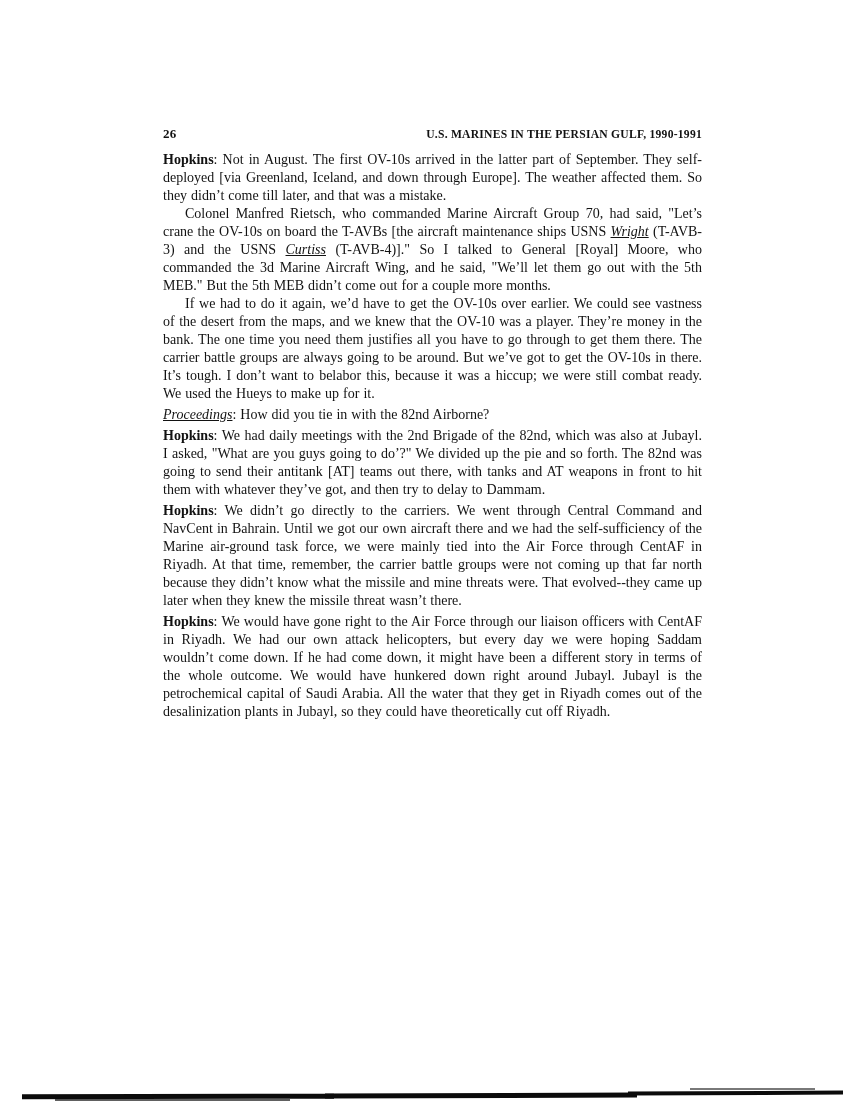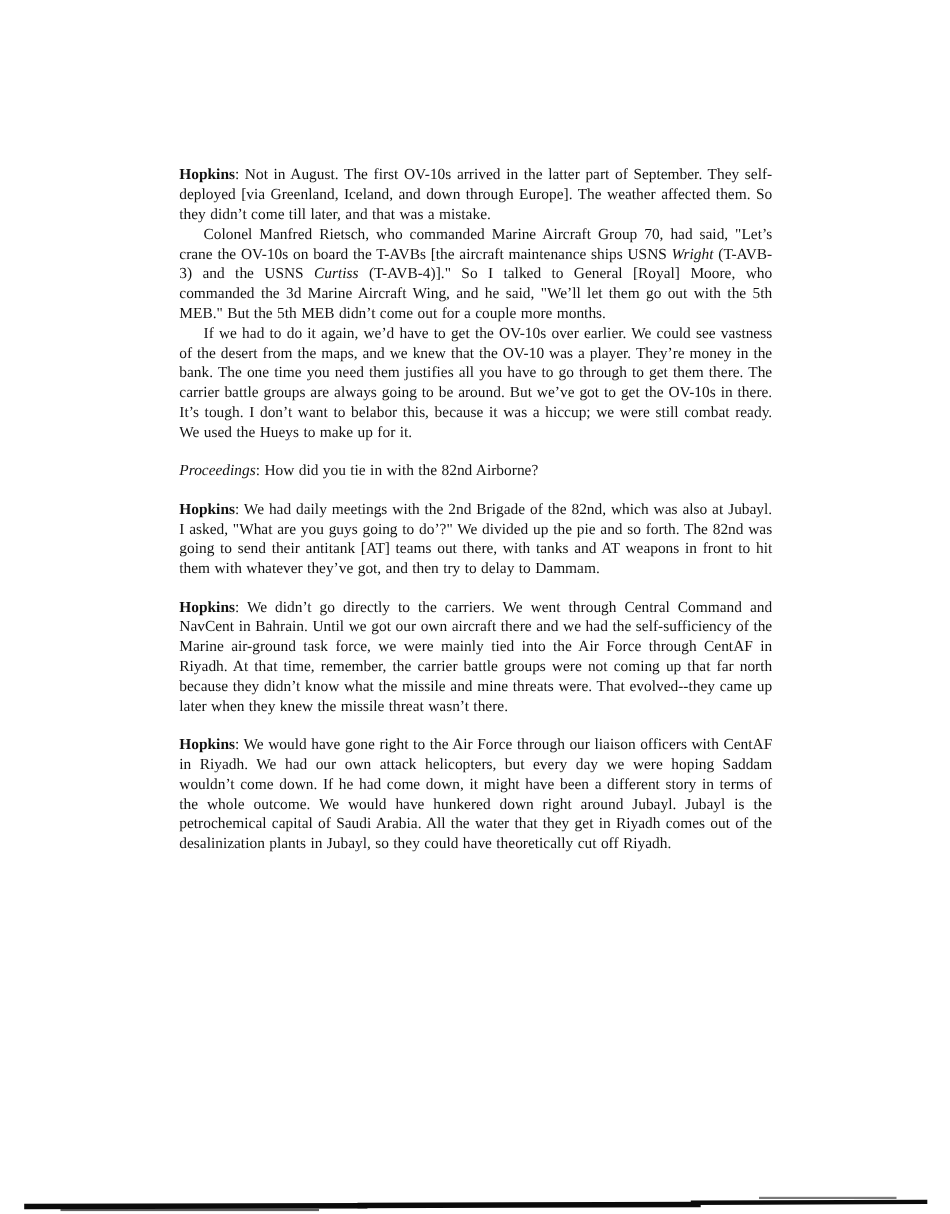--- a/index.html
+++ b/index.html
@@ -31,37 +31,41 @@
   .booktitle{font-size:11.6px;letter-spacing:0.25px;}
   .body-text{
     position:absolute;
     left:163px;top:151px;width:539px;
     font-size:14px;
     line-height:18px;
     text-align:justify;
     word-spacing:0.5px;
   }
   .body-text p{margin:0;}
-  .body-text p.spaced{margin-top:17px;}
+  .body-text p.spaced{margin-top:3px;}
   .body-text p.indent{text-indent:22px;}
   .run-bold{font-weight:700;}
-  .run-italic{font-style:italic;}
+  .run-italic{font-style:italic;text-decoration:underline;}
   .scan-bar{position:absolute;left:0;top:0;width:864px;height:1104px;pointer-events:none;}
   .scan-bar .seg{position:absolute;background:#0b0b0b;}
   .seg-a{left:22px;top:1094px;width:312px;height:5px;transform:rotate(-0.1deg);}
   .seg-b{left:325px;top:1093px;width:312px;height:4.5px;transform:rotate(-0.15deg);}
   .seg-c{left:628px;top:1091px;width:215px;height:4px;transform:rotate(-0.2deg);}
   .seg-d{left:55px;top:1099px;width:235px;height:2px;background:#4a4a4a;opacity:0.65;}
   .seg-e{left:690px;top:1088px;width:125px;height:1.5px;background:#6a6a6a;opacity:0.55;}
 </style>
 </head>
 <body>
 
 <div class="page">
 
+  <header class="running-head">
+    <span class="pagenum">26</span>
+    <span class="booktitle">U.S. MARINES IN THE PERSIAN GULF, 1990-1991</span>
+  </header>
 
   <main class="body-text" id="body-text">
       <p><span class="run-bold">Hopkins</span><span>: Not in August.  The first OV-10s arrived in the latter part of September.  They self-deployed [via Greenland, Iceland, and down through Europe].  The weather affected them.  So they didn’t come till later, and that was a mistake.</span></p>
       <p class="indent"><span>Colonel Manfred Rietsch, who commanded Marine Aircraft Group 70, had said, "Let’s crane the OV-10s on board the T-AVBs [the aircraft maintenance ships USNS </span><span class="run-italic">Wright</span><span> (T-AVB-3) and the USNS </span><span class="run-italic">Curtiss</span><span> (T-AVB-4)]." So I talked to General [Royal] Moore, who commanded the 3d Marine Aircraft Wing, and he said, "We’ll let them go out with the 5th MEB." But the 5th MEB didn’t come out for a couple more months.</span></p>
       <p class="indent"><span>If we had to do it again, we’d have to get the OV-10s over earlier.  We could see vastness of the desert from the maps, and we knew that the OV-10 was a player.  They’re money in the bank.  The one time you need them justifies all you have to go through to get them there.  The carrier battle groups are always going to be around.  But we’ve got to get the OV-10s in there.  It’s tough. I don’t want to belabor this, because it was a hiccup; we were still combat ready.  We used the Hueys to make up for it.</span></p>
       <p class="spaced"><span class="run-italic">Proceedings</span><span>: How did you tie in with the 82nd Airborne?</span></p>
       <p class="spaced"><span class="run-bold">Hopkins</span><span>: We had daily meetings with the 2nd Brigade of the 82nd, which was also at Jubayl. I asked, "What are you guys going to do’?" We divided up the pie and so forth.  The 82nd was going to send their antitank [AT] teams out there, with tanks and AT weapons in front to hit them with whatever they’ve got, and then try to delay to Dammam.</span></p>
       <p class="spaced"><span class="run-bold">Hopkins</span><span>: We didn’t go directly to the carriers.  We went through Central Command and NavCent in Bahrain.  Until we got our own aircraft there and we had the self-sufficiency of the Marine air-ground task force, we were mainly tied into the Air Force through CentAF in Riyadh.  At that time, remember, the carrier battle groups were not coming up that far north because they didn’t know what the missile and mine threats were.  That evolved--they came up later when they knew the missile threat wasn’t there.</span></p>
       <p class="spaced"><span class="run-bold">Hopkins</span><span>: We would have gone right to the Air Force through our liaison officers with CentAF in Riyadh.  We had our own attack helicopters, but every day we were hoping Saddam wouldn’t come down.  If he had come down, it might have been a different story in terms of the whole outcome.  We would have hunkered down right around Jubayl. Jubayl is the petrochemical capital of Saudi Arabia.  All the water that they get in Riyadh comes out of the desalinization plants in Jubayl, so they could have theoretically cut off Riyadh.</span></p>
     </main>

